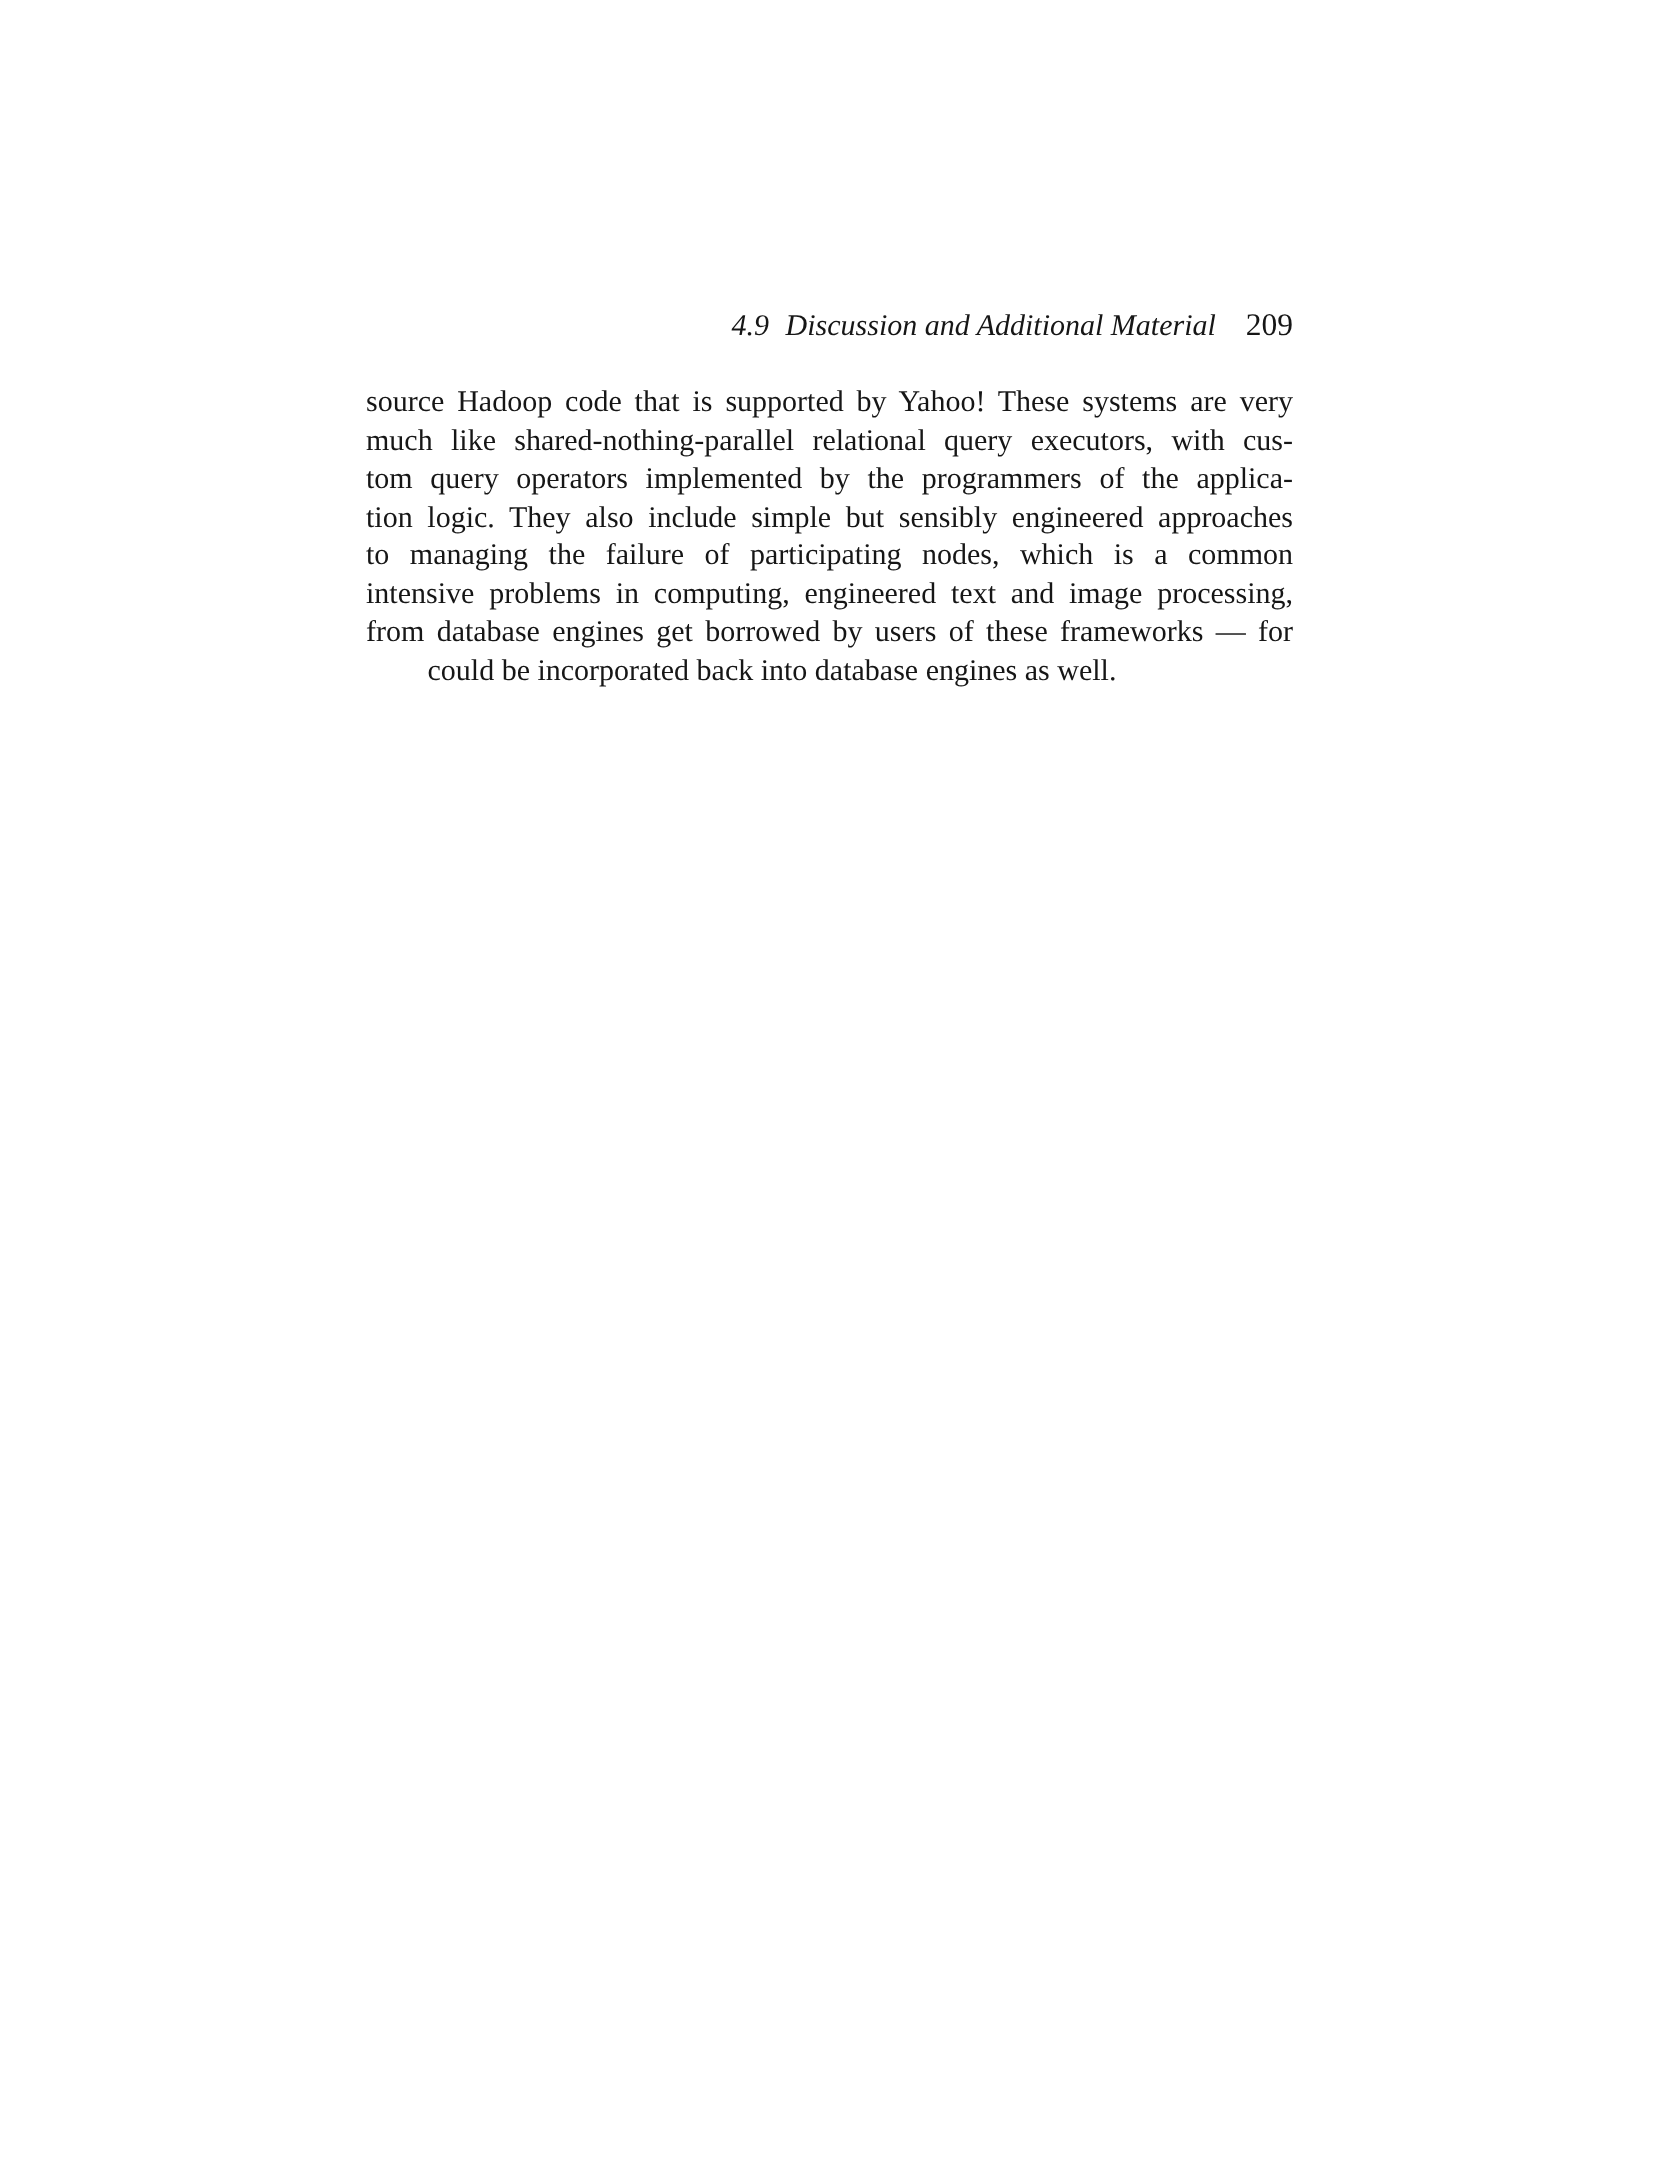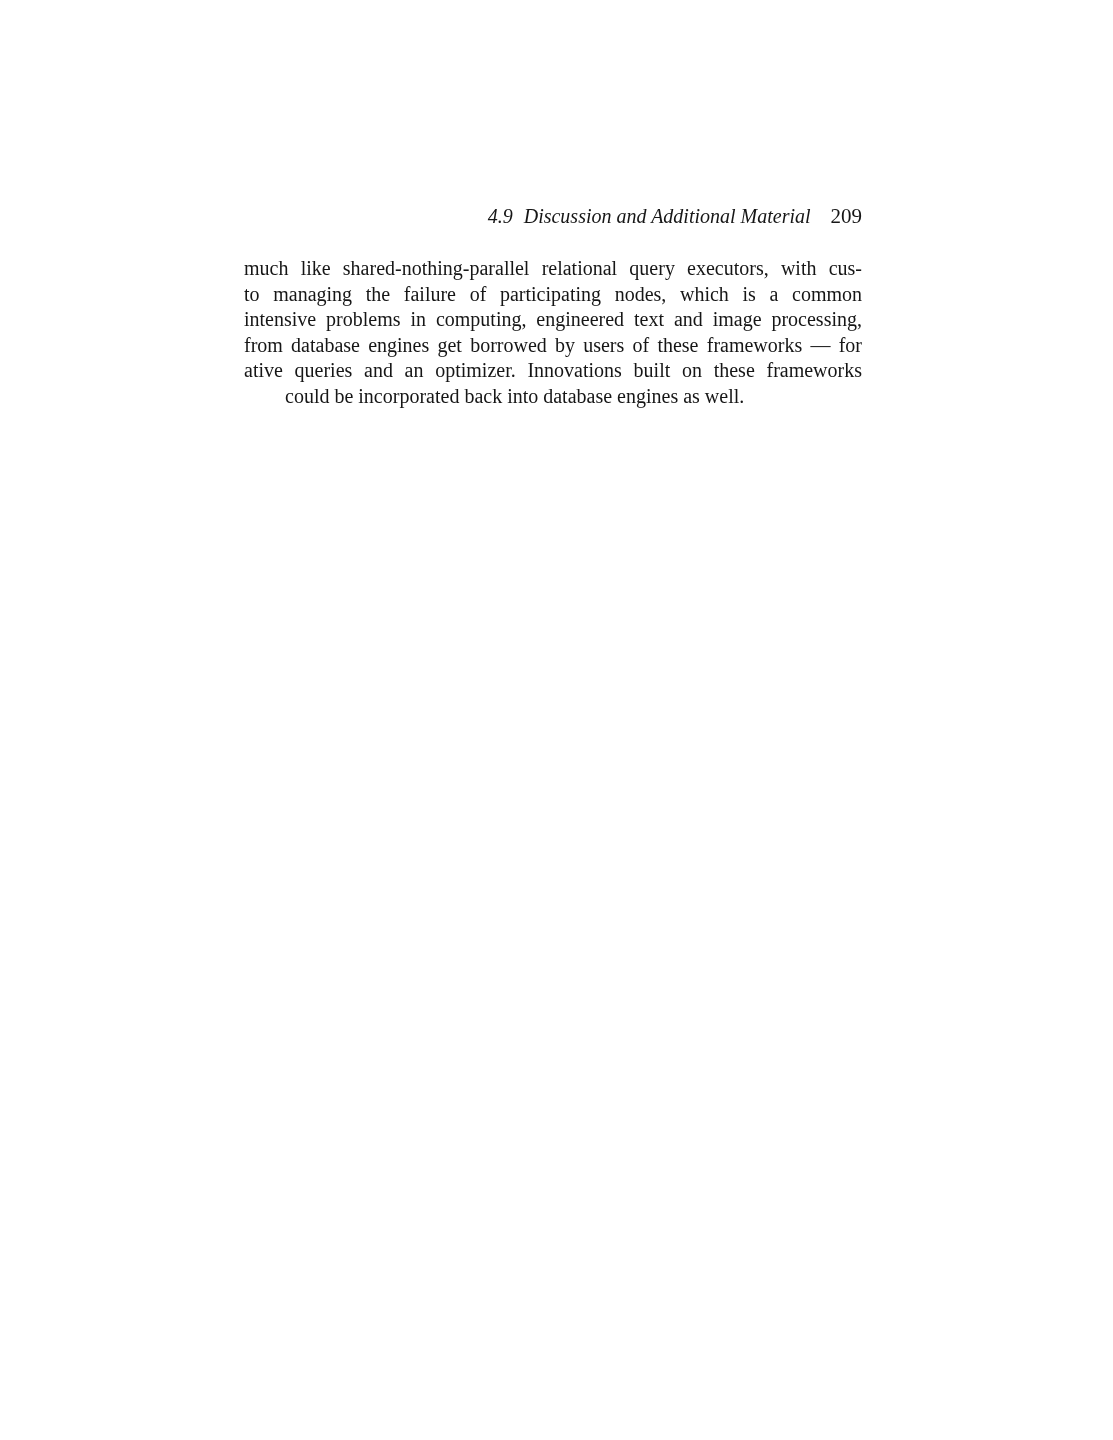--- a/index.html
+++ b/index.html
@@ -59,21 +59,23 @@
 </head>
 <body>
 
 <div class="page">
 
   <div class="running-header">
     <span class="section-number">4.9</span><span class="section-title">Discussion and Additional Material</span><span class="page-number">209</span>
   </div>
 
   <div class="body-paragraph">
+    <div class="para-line">source Hadoop code that is supported by Yahoo! These systems are very</div>
     <div class="para-line">much like shared-nothing-parallel relational query executors, with cus-</div>
+    <div class="para-line">tom query operators implemented by the programmers of the applica-</div>
+    <div class="para-line">tion logic. They also include simple but sensibly engineered approaches</div>
     <div class="para-line">to managing the failure of participating nodes, which is a common</div>
     <div class="para-line">intensive problems in computing, engineered text and image processing,</div>
     <div class="para-line">from database engines get borrowed by users of these frameworks — for</div>
-    <div class="para-line">ative queries and an optimizer. Innovations built on these frameworks</div>
     <div class="para-line last">could be incorporated back into database engines as well.</div>
   </div>
 
 </div>
 
 </body></html>

